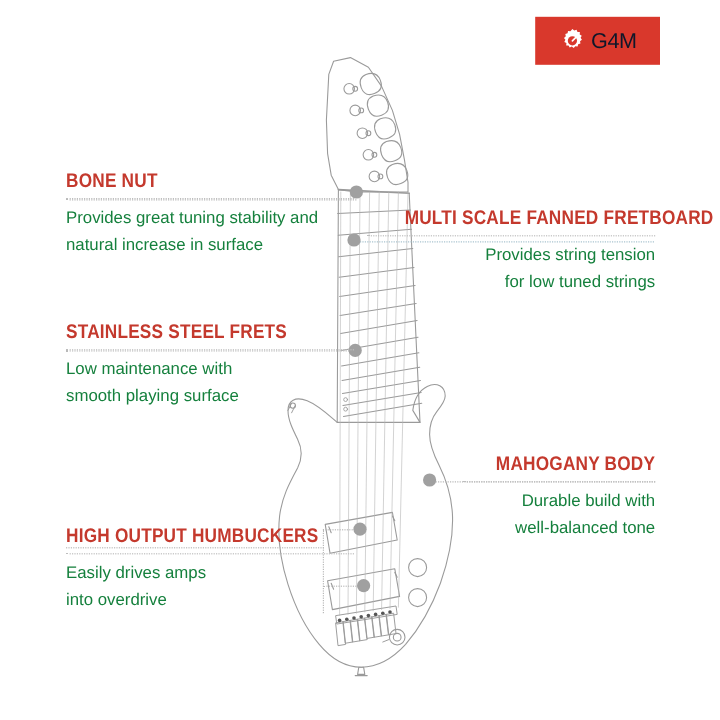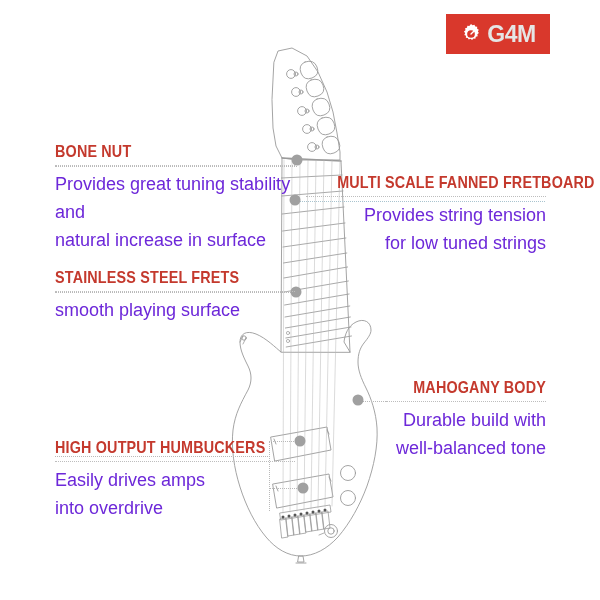--- a/index.html
+++ b/index.html
@@ -33,23 +33,23 @@
     justify-content: center;
     gap: 5px;
   }
   .logo-gear {
     width: 22px;
     height: 22px;
     display: block;
     flex: 0 0 auto;
   }
   .logo-text {
-    color: #e5e5e5;
-    font-size: 23px;
-    font-weight: bold;
+    color: #0f172a;
+    font-size: 18px;
+    font-weight: normal;
     letter-spacing: -0.4px;
     line-height: 1;
     font-family: "Liberation Sans", sans-serif;
   }
 
   
   .callout {
     position: absolute;
   }
   .callout-title {
@@ -64,22 +64,22 @@
   }
   .callout-title.left  { transform-origin: left center; }
   .callout-title.right { transform-origin: right center; }
   .callout-rule {
     height: 0;
     border-top: 1px dotted #bdbdbd;
     margin-top: 5px;
     margin-bottom: 5px;
   }
   .callout-body {
-    color: #6d28d9;
-    font-size: 18px;
+    color: #15803d;
+    font-size: 14px;
     line-height: 1.55;
     font-family: "Liberation Sans", sans-serif;
   }
   .align-left  { text-align: left; }
   .align-right { text-align: right; }
 
   
   .leader {
     position: absolute;
     height: 0;
@@ -305,20 +305,21 @@
     <div class="callout-body">
       <div>Provides string tension</div>
       <div>for low tuned strings</div>
     </div>
   </div>
 
   <div class="callout align-left" style="left:55px; top:269px; width:240px;">
     <div class="callout-title left">STAINLESS STEEL FRETS</div>
     <div class="callout-rule"></div>
     <div class="callout-body">
+      <div>Low maintenance with</div>
       <div>smooth playing surface</div>
     </div>
   </div>
 
   <div class="callout align-right" style="left:386px; top:379px; width:160px;">
     <div class="callout-title right">MAHOGANY BODY</div>
     <div class="callout-rule"></div>
     <div class="callout-body">
       <div>Durable build with</div>
       <div>well-balanced tone</div>

